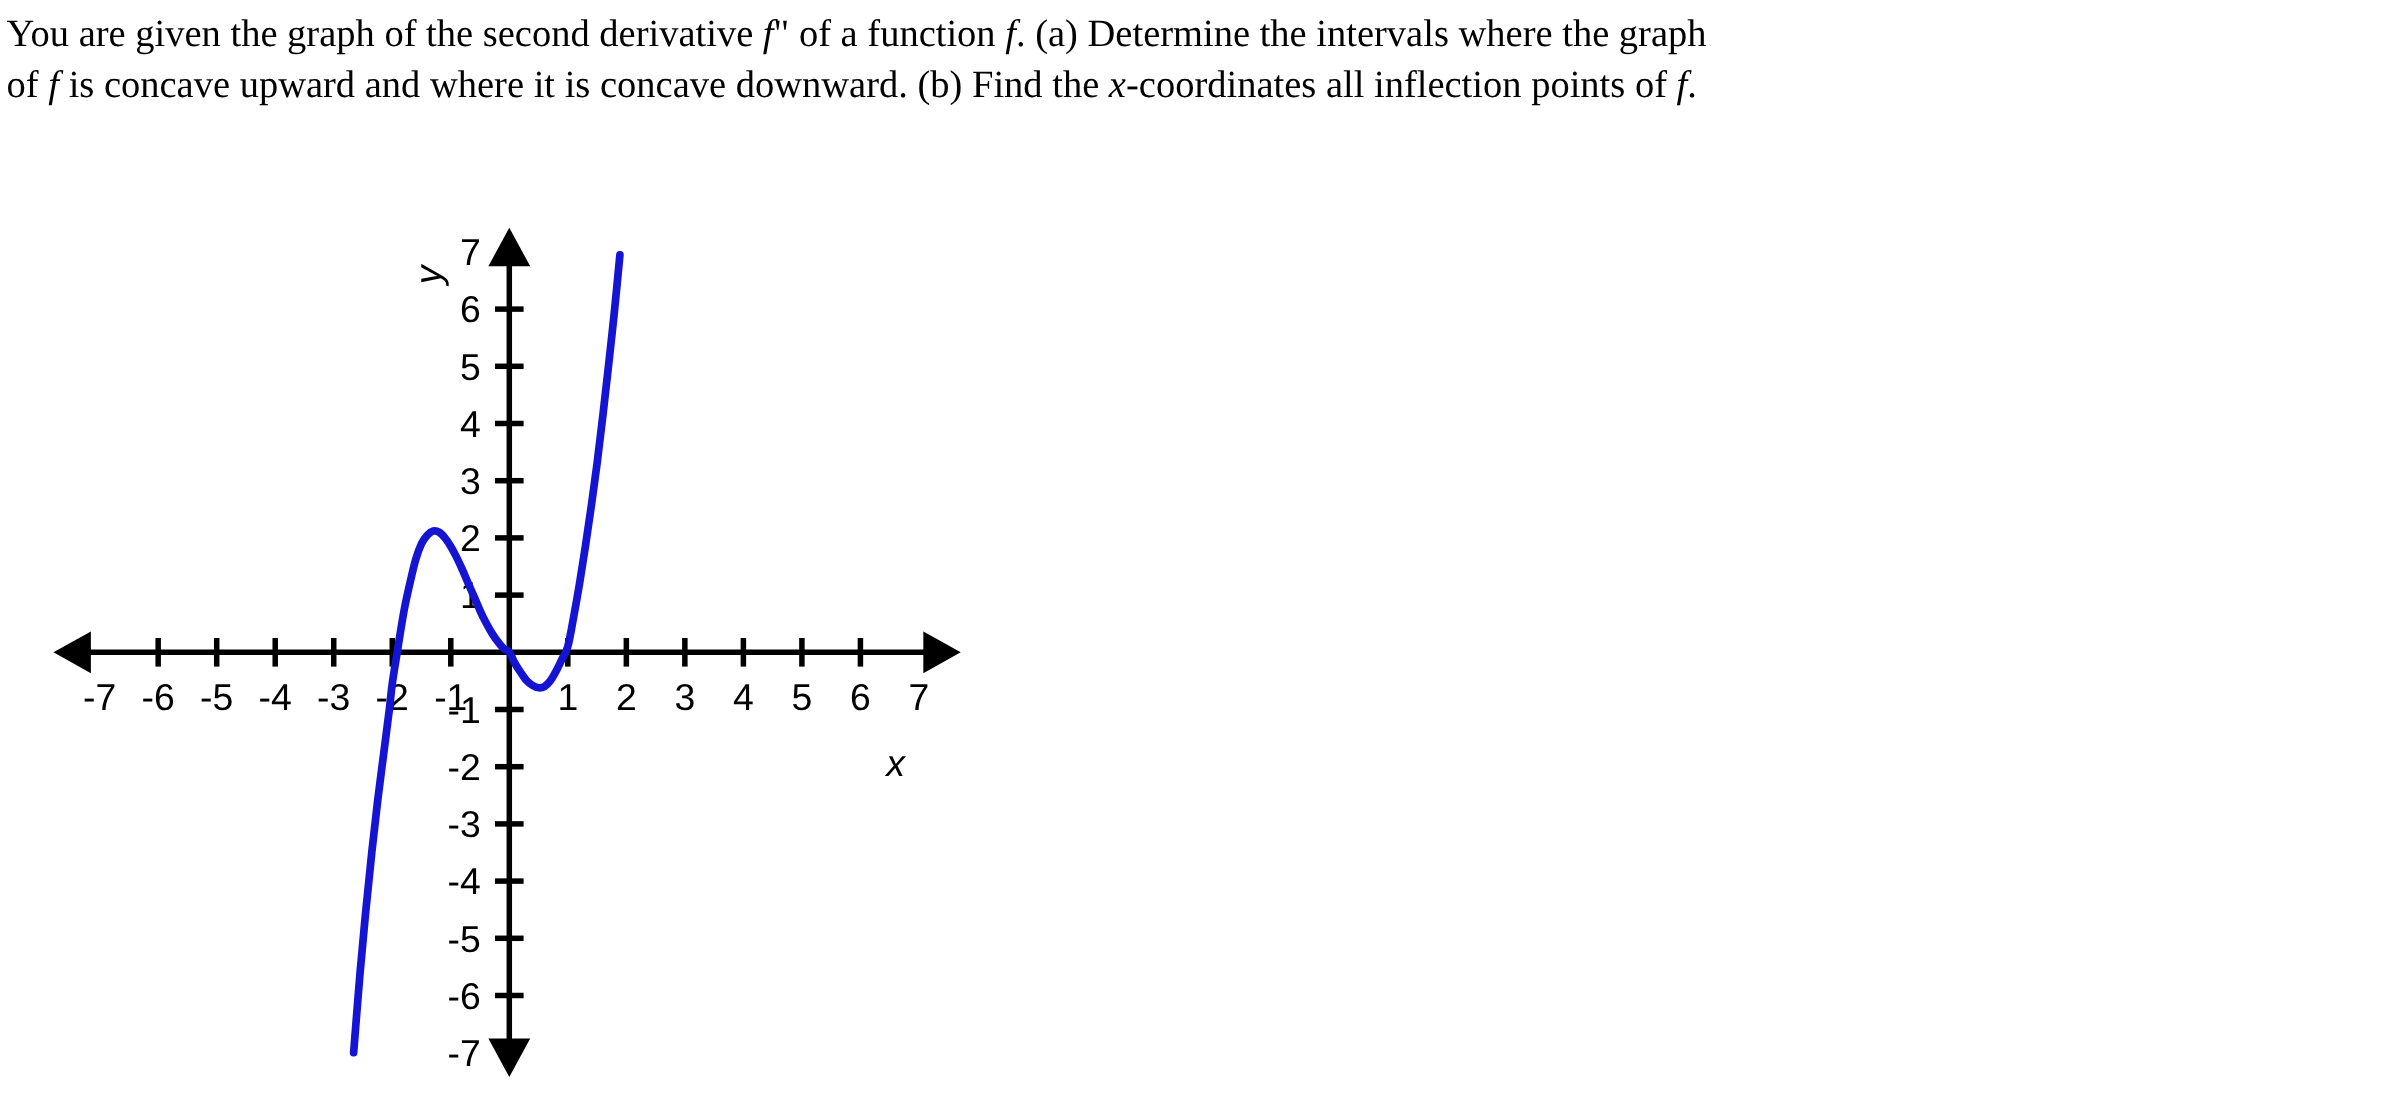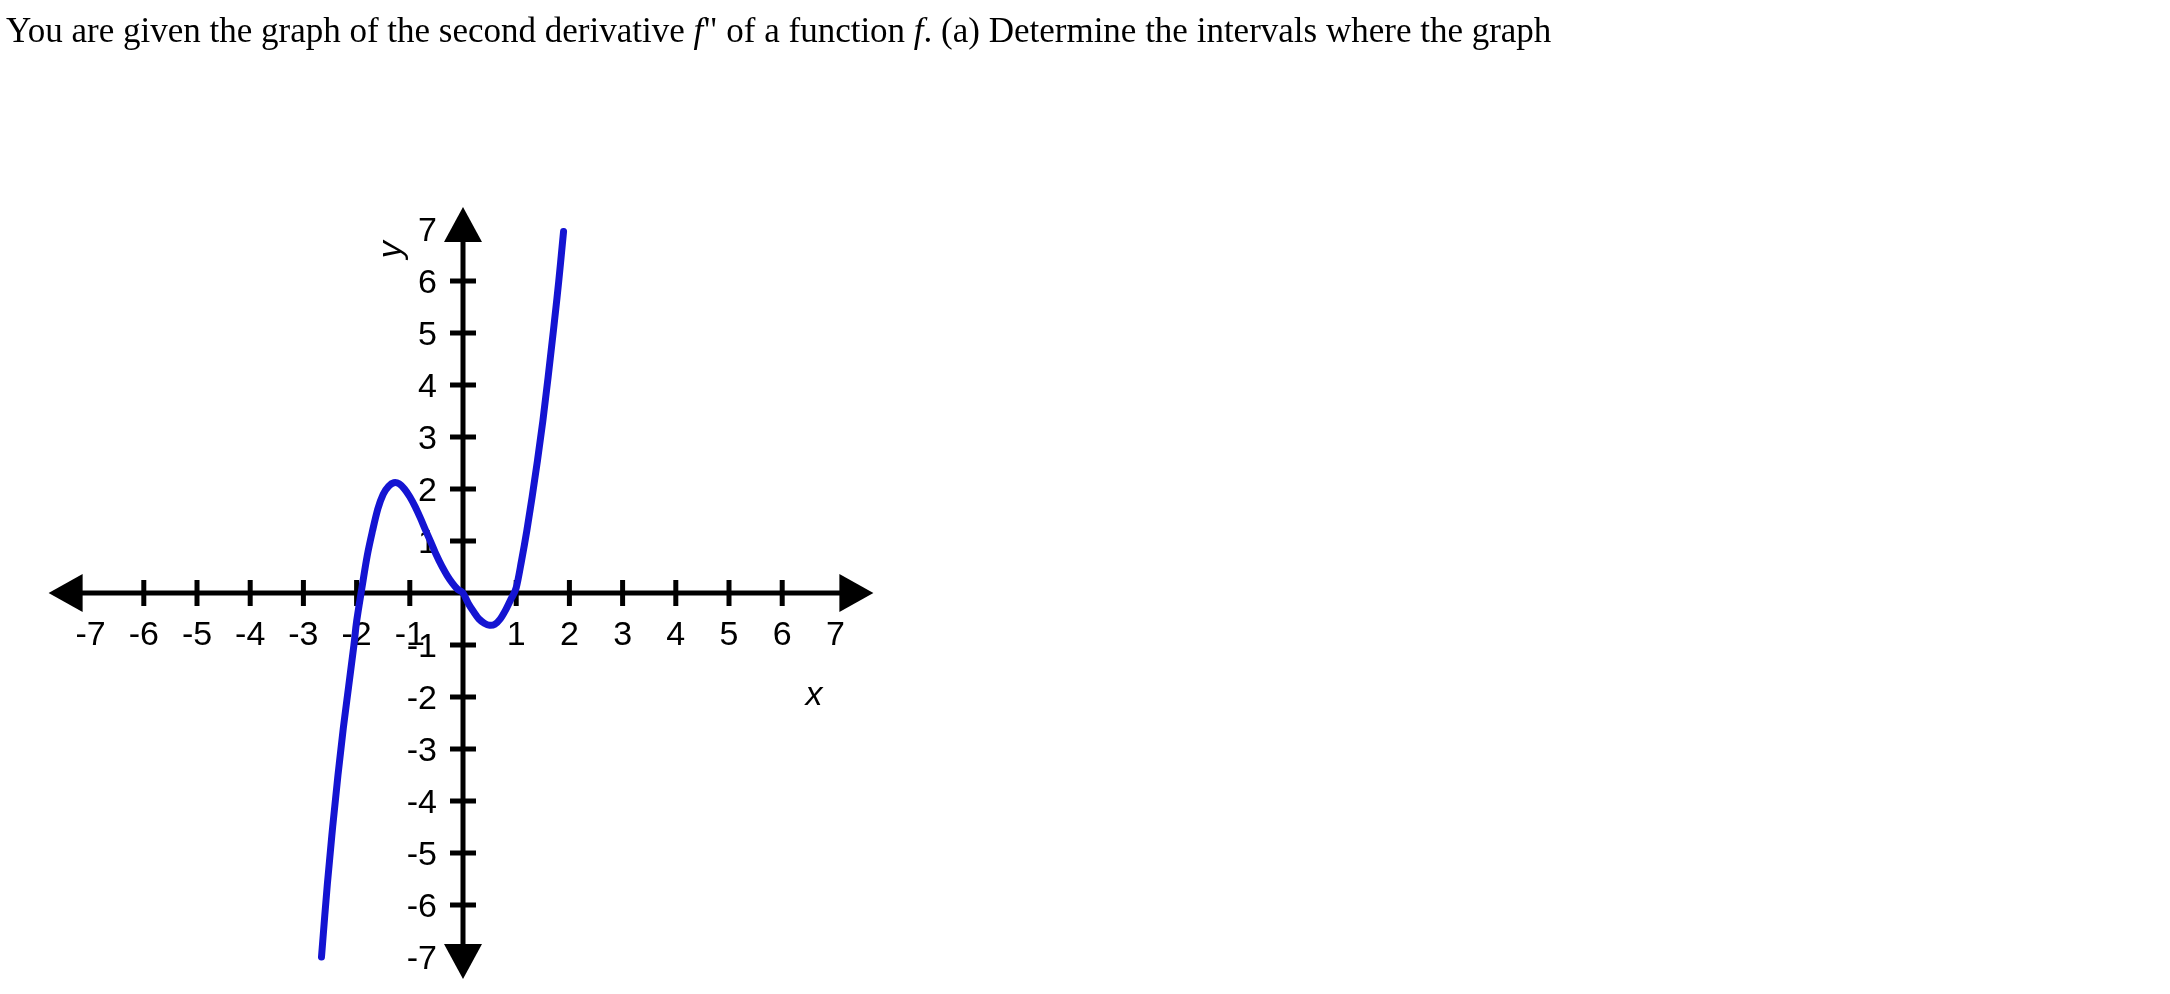--- a/index.html
+++ b/index.html
@@ -79,20 +79,21 @@
     fill: #000000;
   }
 </style>
 </head>
 <body>
 
 <div id="page">
 
   <div class="problem-text">
     <span class="problem-line"><span>You are given the graph of the second derivative </span><span class="mi">f</span><span class="prime">"</span><span> of a function  </span><span class="mi">f</span><span>. (a) Determine the intervals where the graph</span></span>
+      <span class="problem-line"><span>of </span><span class="mi">f</span><span>  is concave upward and where it is concave downward. (b) Find the </span><span class="mi">x</span><span>-coordinates all inflection points of </span><span class="mi">f</span><span>.</span></span>
   </div>
 
   <div id="figure">
     <svg id="graph-svg" width="1250" height="844" viewBox="0 0 1250 844">
         <line x1="76.59999999999997" y1="443" x2="845.4000000000001" y2="443" class="axis-line"></line>
         <polygon points="48.599999999999966,443 82.59999999999997,424 82.59999999999997,462" class="arrow-head"></polygon>
         <polygon points="873.4000000000001,443 839.4000000000001,424 839.4000000000001,462" class="arrow-head"></polygon>
         <line x1="463" y1="87" x2="463" y2="799" class="axis-line"></line>
         <polygon points="463,57 444,92 482,92" class="arrow-head"></polygon>
         <polygon points="463,829 444,794 482,794" class="arrow-head"></polygon>

